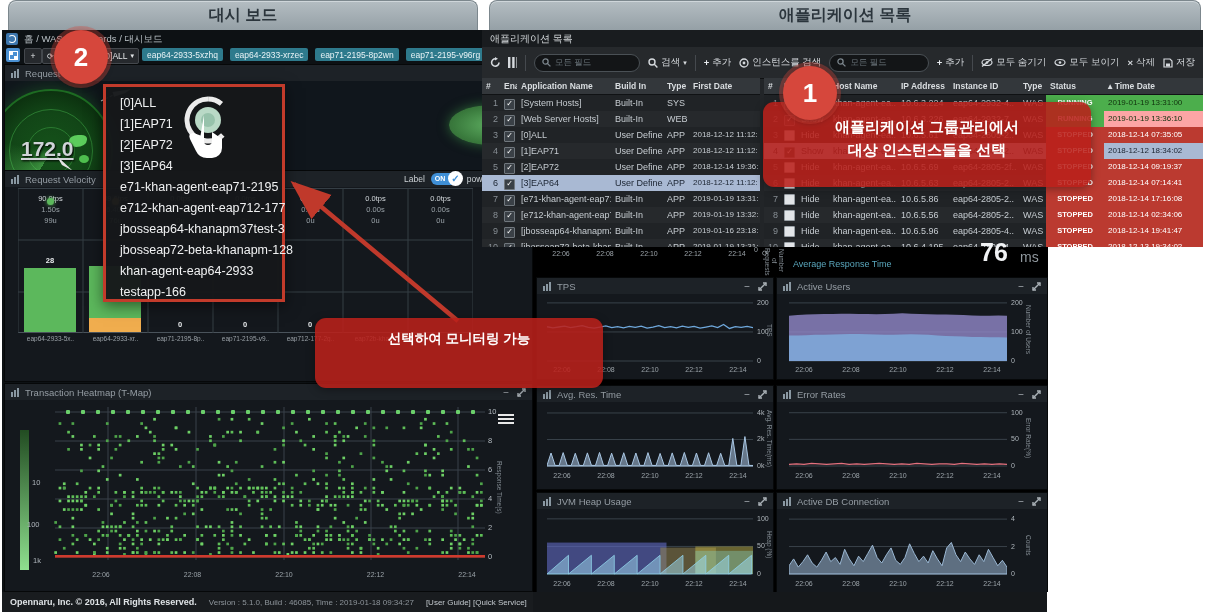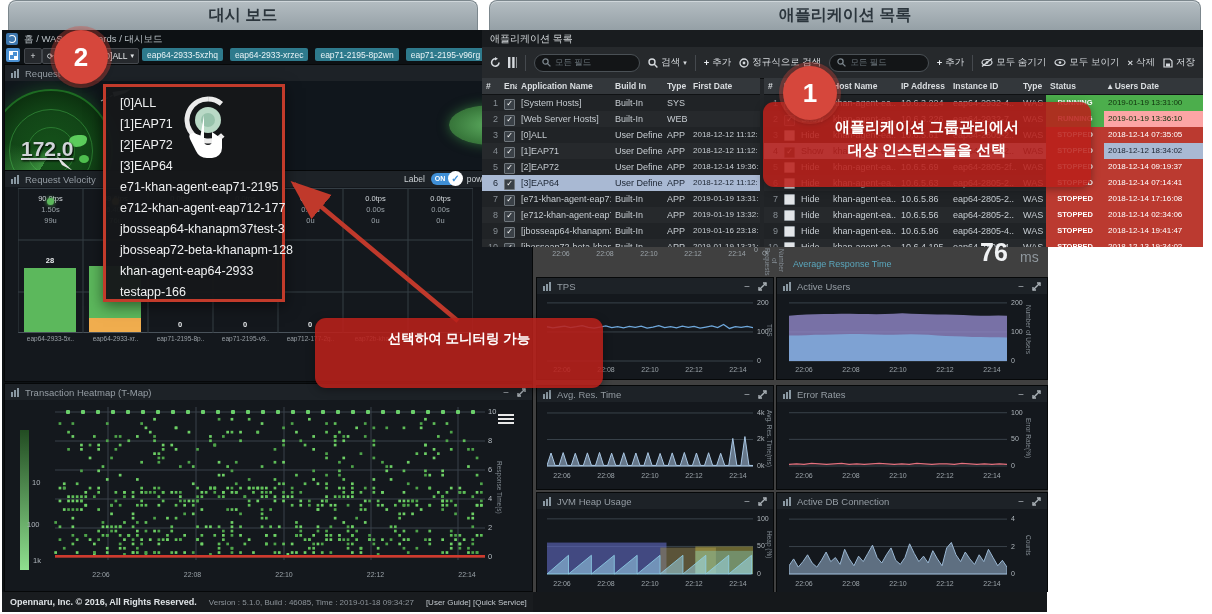--- a/index.html
+++ b/index.html
@@ -965,21 +965,21 @@
       <div class="sep"></div>
       <div class="tbbtn">
           <span style="color:#e8ecef;font-weight:bold;">+</span>
           <span>추가</span>
         </div>
       <div class="tbbtn">
         <svg width="10" height="10">
             <circle cx="5" cy="5" r="4" fill="none" stroke="#d6dade" stroke-width="1.3"></circle>
             <circle cx="5" cy="5" r="1.4" fill="#d6dade"></circle>
           </svg>
-        <span>정규식으로 검색</span>
+        <span>인스턴스를 검색</span>
       </div>
       <div class="pill" style="width:96px;">
         <svg width="9" height="9">
             <circle cx="3.5" cy="3.5" r="2.6" fill="none" stroke="#7c868d" stroke-width="1.3"></circle>
             <line x1="5.6" y1="5.6" x2="8.4" y2="8.4" stroke="#7c868d" stroke-width="1.3"></line>
           </svg>
         <span>모든 필드</span>
       </div>
       <div class="tbbtn">
           <span style="color:#e8ecef;font-weight:bold;">+</span>
@@ -1107,21 +1107,21 @@
     <div id="tr" style="position:absolute;left:282px;top:48px;width:439px;">
         <div class="trow thead" style="grid-template-columns: 16px 17px 32px 68px 52px 70px 27px 58px 1fr;">
           <div>#</div>
           <div>Enable</div>
           <div>Display</div>
           <div>Host Name</div>
           <div>IP Address</div>
           <div>Instance ID</div>
           <div>Type</div>
           <div>Status</div>
-          <div>▴ Users Date</div>
+          <div>▴ Time Date</div>
         </div>
         <div class="trow" style="grid-template-columns: 16px 17px 32px 68px 52px 70px 27px 58px 1fr; background: rgb(32, 35, 38);">
           <div style="color: rgb(135, 142, 148); text-align: right; padding-right: 2px;">1</div>
           <div><span class="cbx cb1">✓</span></div>
           <div>Show</div>
           <div>khan-agent-ea..</div>
           <div>10.6.3.224</div>
           <div>eap64-2932-4..</div>
           <div>WAS</div>
           <div style="background: rgb(76, 174, 76); color: rgb(255, 255, 255); font-size: 7.5px; font-weight: bold; text-align: center; padding-left: 0px;">RUNNING</div>
@@ -1222,21 +1222,21 @@
           <div>khan-agent-ea..</div>
           <div>10.6.4.195</div>
           <div>eap64-2805-4..</div>
           <div>WAS</div>
           <div style="background: rgb(187, 58, 48); color: rgb(255, 255, 255); font-size: 7.5px; font-weight: bold; text-align: center; padding-left: 0px;">STOPPED</div>
           <div style="background: rgb(187, 58, 48); color: rgb(255, 255, 255); font-size: 8px;">2018-12-13 19:34:02</div>
         </div>
       </div>
   </div>
 
-  <div class="abs" style="left:533px;top:247px;width:515px;height:345px;background:#404040;overflow:hidden;">
+  <div class="abs" style="left:533px;top:247px;width:515px;height:345px;background:#000000;overflow:hidden;">
     <div class="ticks" style="position:absolute;left:13px;top:3px;width:206px;">
         <span>22:06</span>
         <span>22:08</span>
         <span>22:10</span>
         <span>22:12</span>
         <span>22:14</span>
       </div>
     <span class="vlab" style="position:absolute;left:231px;top:1px;height:26px;">Number of Requests</span>
 
     <div class="panel" style="position:absolute;left:3px;top:30px;width:236px;height:101px;">

